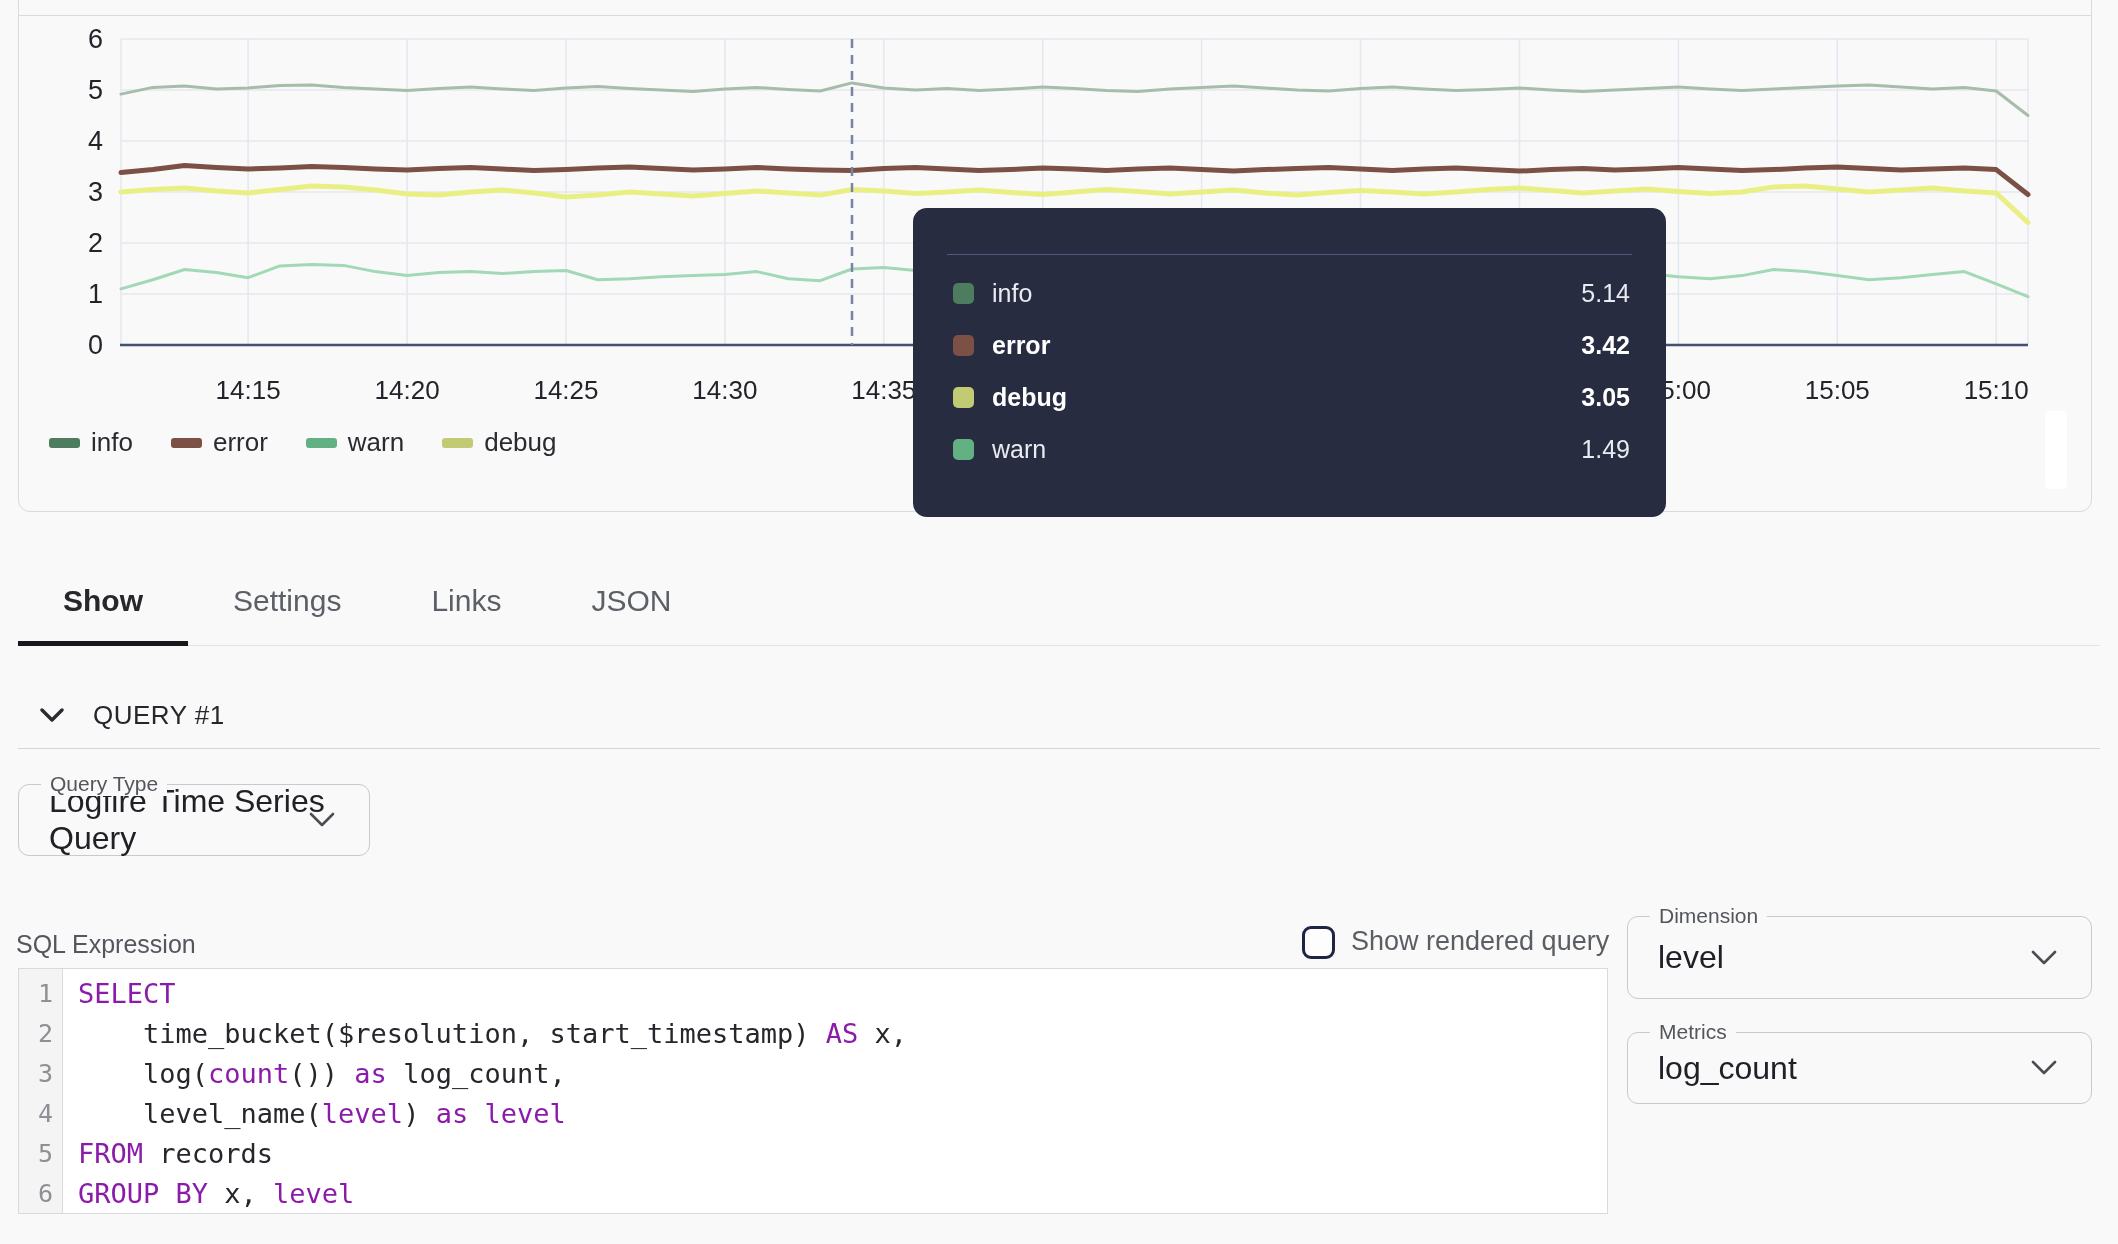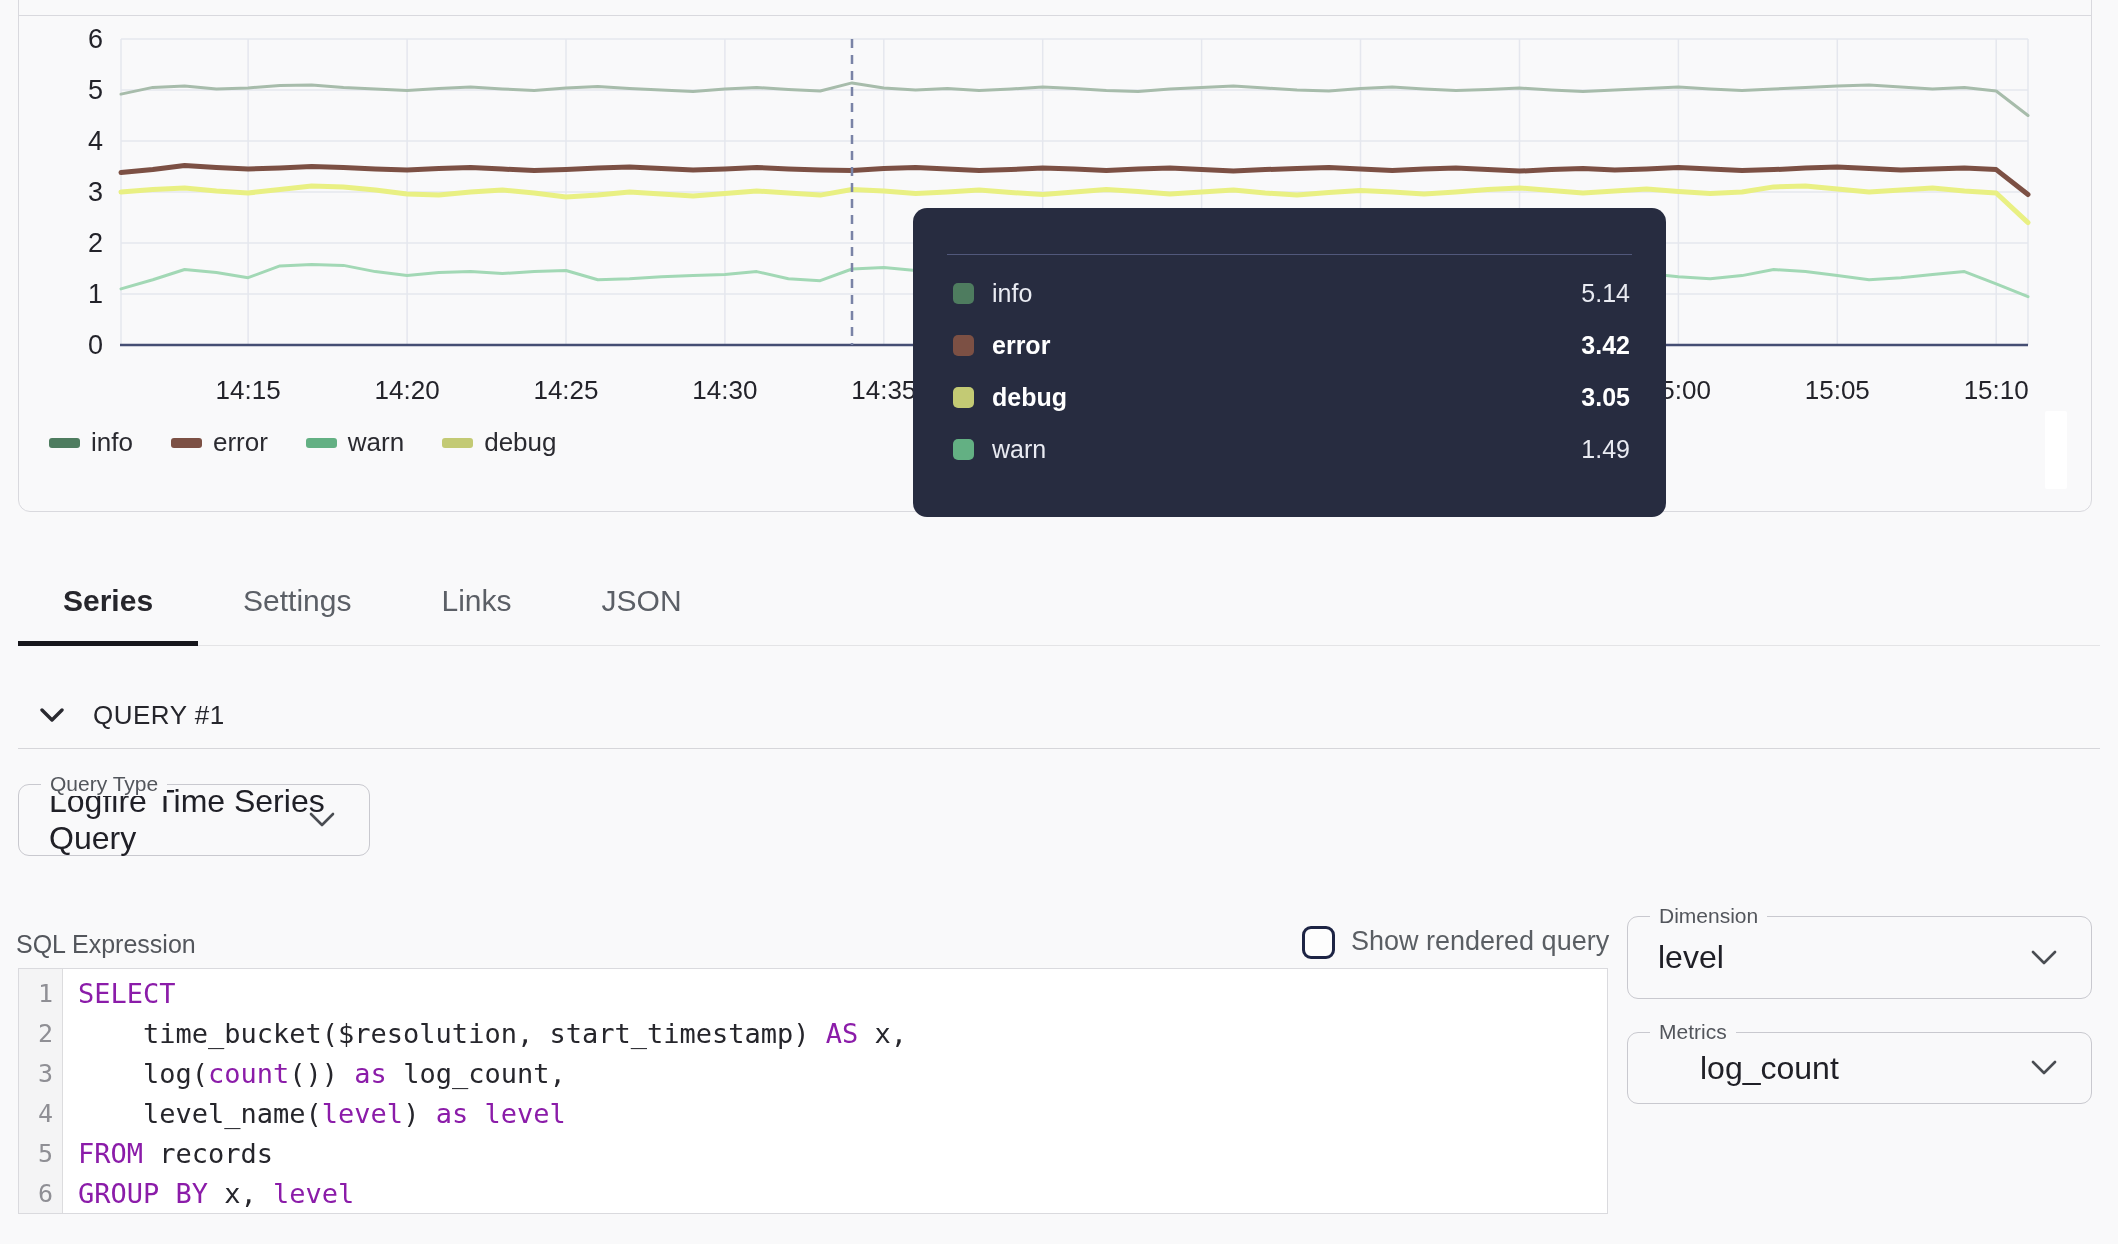--- a/index.html
+++ b/index.html
@@ -85,21 +85,21 @@
     display:flex; align-items:center;
   }
   .select .sel-label {
     position:absolute; top:-13px; left:22px; font-size:21px; color:#53565c;
     background:#f9f9fa; padding:0 9px; white-space:nowrap;
   }
   .select .sel-value { font-size:32px; color:#202027; padding-left:30px; }
   .select .sel-chev { position:absolute; right:34px; top:50%; transform:translateY(-50%); display:flex; }
   .select-query-type { left:18px; top:784px; width:352px; height:72px; }
   .select-dimension  { left:1627px; top:916px; width:465px; height:83px; }
-  .select-metrics    { left:1627px; top:1032px; width:465px; height:72px;padding-left:42px; }
+  .select-metrics    { left:1627px; top:1032px; width:465px; height:72px; }
 
   
   .sql-label { position:absolute; left:16px; top:930px; font-size:25px; color:#53565c; }
   .rendered-row { position:absolute; left:1302px; top:926px; display:flex; align-items:flex-start; gap:16px; }
   .checkbox {
     width:33px; height:33px; border:3px solid #1d2444; border-radius:9px; background:#fdfdfd; cursor:pointer;
   }
   .rendered-label { font-size:27px; color:#5a5e63; }
 
   .code-editor {
@@ -211,21 +211,21 @@
         </div>
         <div class="tt-row">
           <span class="tt-swatch" style="background:#63b083"></span>
           <span class="tt-label">warn</span>
           <span class="tt-value">1.49</span>
         </div>
       </div>
   </div>
 
   <div class="tab-bar">
-      <button class="tab active">Series</button>
+      <button class="tab active">Show</button>
       <button class="tab">Settings</button>
       <button class="tab">Links</button>
       <button class="tab">JSON</button>
     </div>
 
   <div class="query-head">
     <span class="chev">
       <svg width="24" height="15" viewBox="0 0 24 15">
           <polyline points="2,2 12,12 22,2" fill="none" stroke="#2a2a30" stroke-width="3.4" stroke-linecap="round" stroke-linejoin="round"></polyline>
         </svg>

